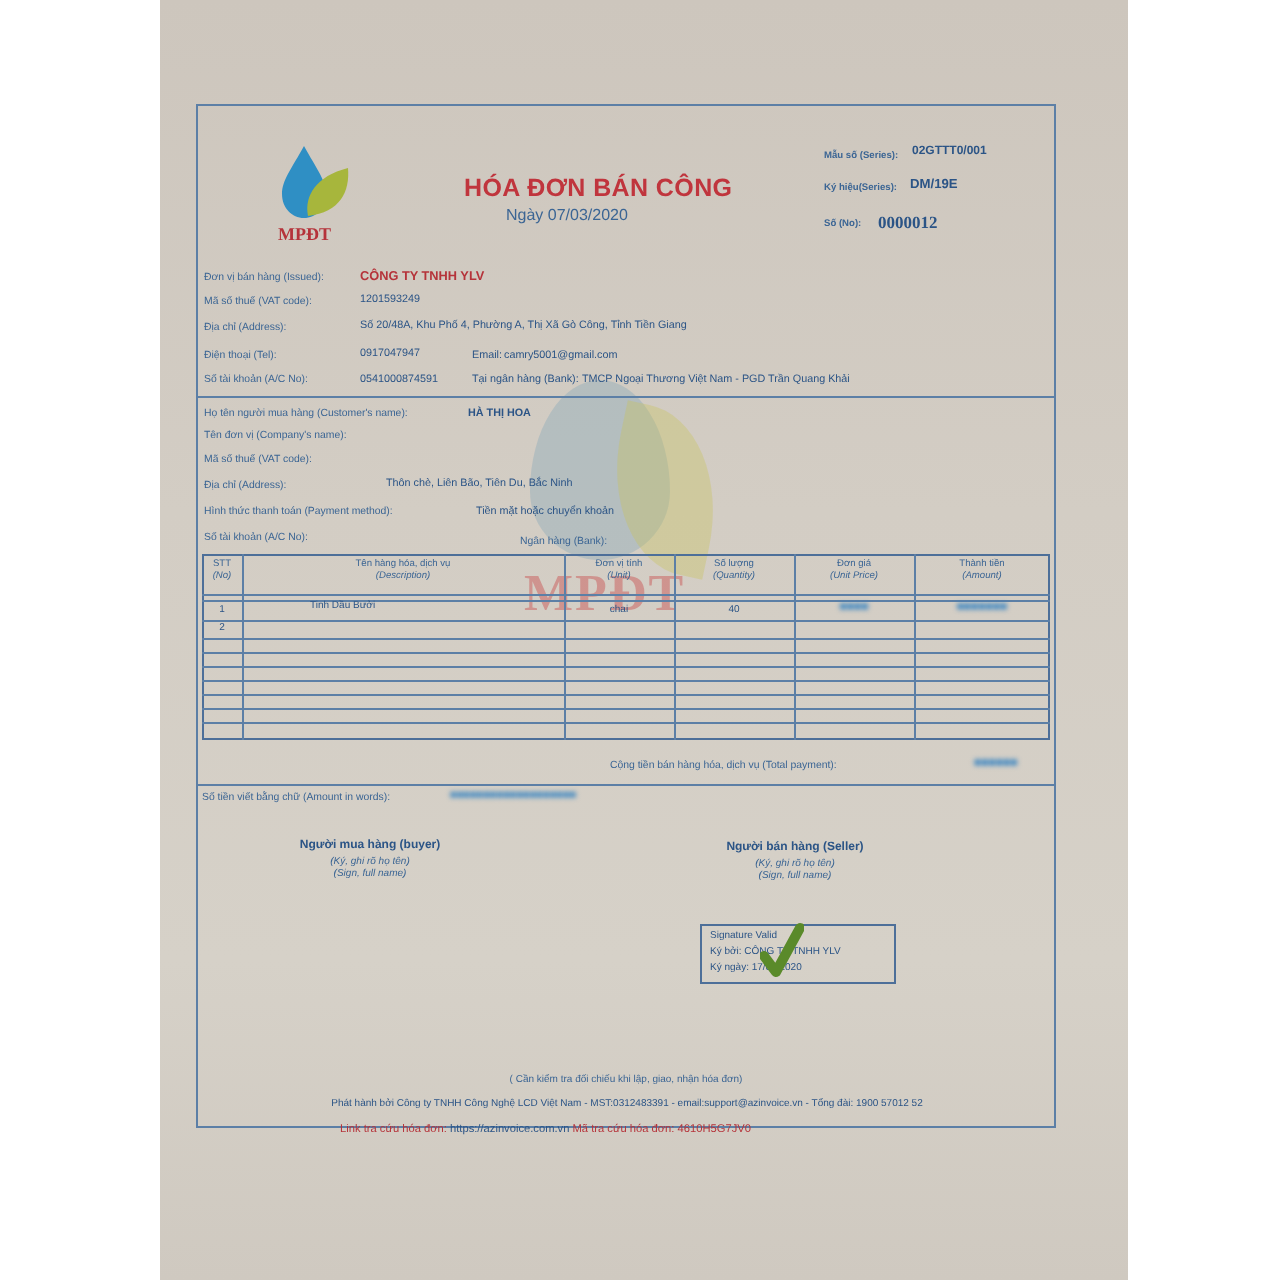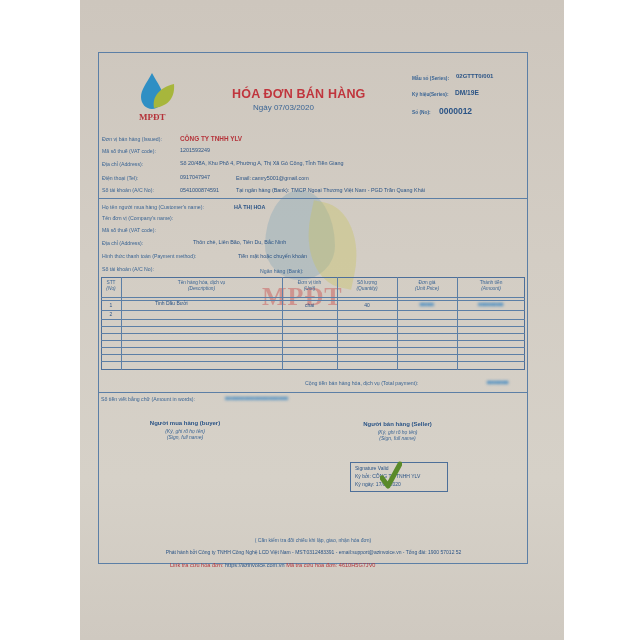--- a/index.html
+++ b/index.html
@@ -68,29 +68,29 @@
 <div class="frame"></div>
 
 <div>
   <svg class="abs" style="left:138px;top:72px;" width="40" height="38" viewBox="0 0 40 38">
     <path d="M14 1 C8 12 3 18 3 25 C3 32 8 37 14 37 C20 37 25 32 25 25 C25 18 20 12 14 1 Z" fill="#2f8fc4"></path>
     <path d="M16 36 C14 26 20 16 36 12 C37 24 32 34 16 36 Z" fill="#a7b63c"></path>
   </svg>
   <div class="abs red" style="left:139px;top:112px;font-family:'Liberation Serif',serif;font-weight:bold;font-size:9px;">MPĐT</div>
 </div>
 
-<div class="abs title" style="left:232px;top:87px;">HÓA ĐƠN BÁN HÀNG</div>
+<div class="abs title" style="left:232px;top:87px;">HÓA ĐƠN BÁN CÔNG</div>
 <div class="abs date" style="left:253px;top:103px;">Ngày 07/03/2020</div>
 
 <div class="abs meta-lbl" style="left:412px;top:76px;">Mẫu số (Series):</div>
 <div class="abs meta-val" style="left:456px;top:73px;font-size:6px;">02GTTT0/001</div>
 <div class="abs meta-lbl" style="left:412px;top:92px;">Ký hiệu(Series):</div>
 <div class="abs meta-val" style="left:455px;top:89px;">DM/19E</div>
 <div class="abs meta-lbl" style="left:412px;top:110px;">Số (No):</div>
-<div class="abs num" style="left:439px;top:106px;">0000012</div>
+<div class="abs num" style="left:439px;top:106px;font-family:Liberation Serif, serif;">0000012</div>
 
 <div class="abs lbl" style="left:102px;top:136px;">Đơn vị bán hàng (Issued):</div>
 <div class="abs red" style="left:180px;top:135px;font-size:6.4px;font-weight:bold;">CÔNG TY TNHH YLV</div>
 <div class="abs lbl" style="left:102px;top:148px;">Mã số thuế (VAT code):</div>
 <div class="abs val" style="left:180px;top:147px;">1201593249</div>
 <div class="abs lbl" style="left:102px;top:161px;">Địa chỉ (Address):</div>
 <div class="abs val" style="left:180px;top:160px;">Số 20/48A, Khu Phố 4, Phường A, Thị Xã Gò Công, Tỉnh Tiền Giang</div>
 <div class="abs lbl" style="left:102px;top:175px;">Điện thoại (Tel):</div>
 <div class="abs val" style="left:180px;top:174px;">0917047947</div>
 <div class="abs val" style="left:236px;top:175px;">Email:</div>

